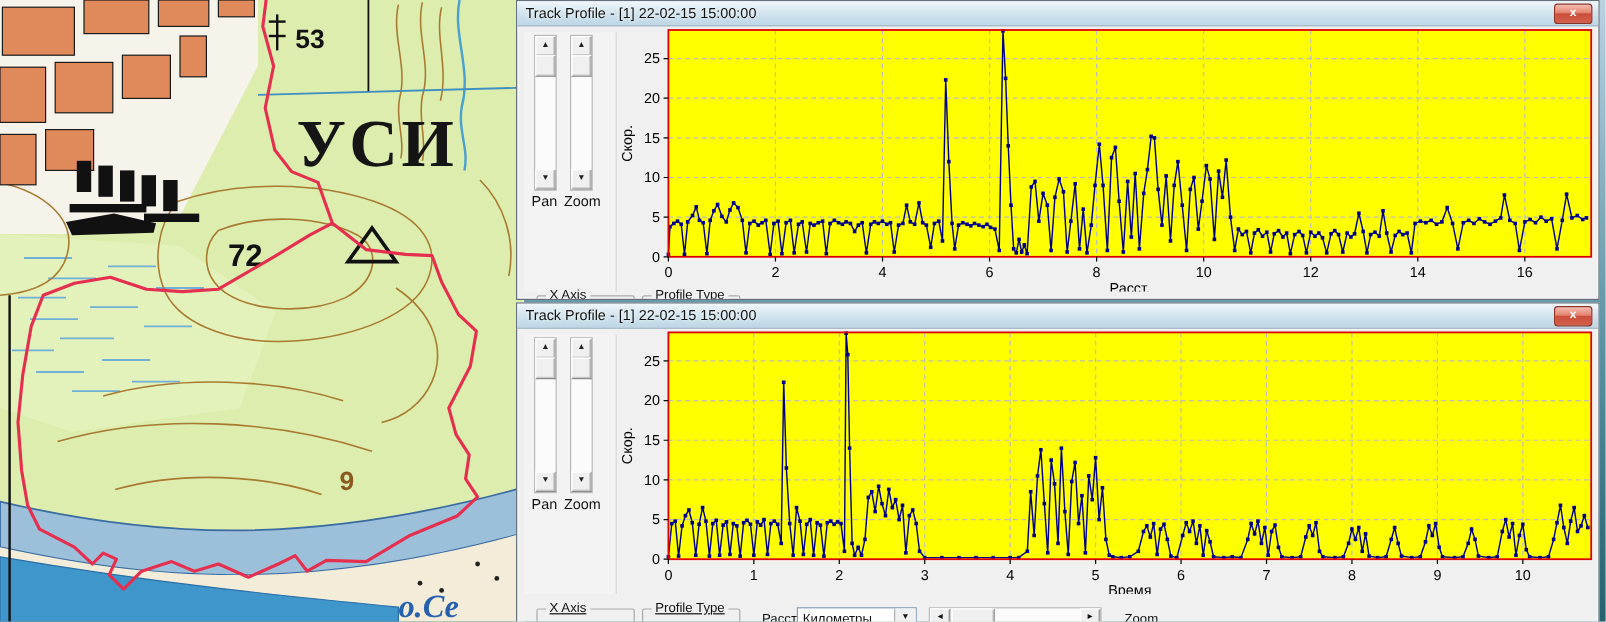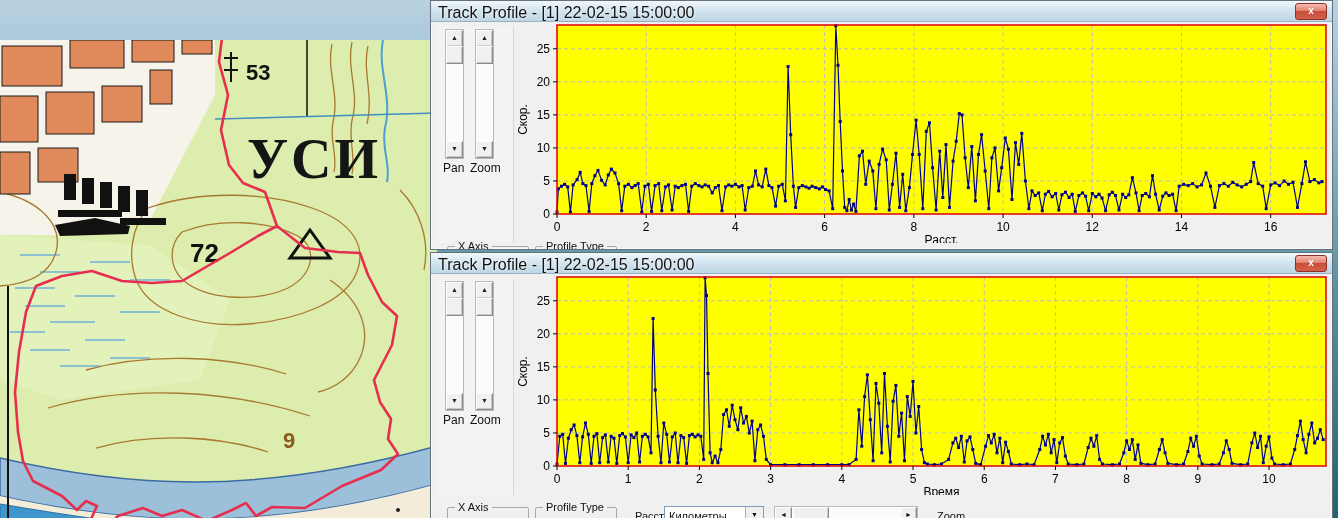--- a/index.html
+++ b/index.html
@@ -5,21 +5,21 @@
   html,body{margin:0;padding:0;}
   #screen{position:relative;width:1338px;height:518px;overflow:hidden;
           background:linear-gradient(#b9d2e2,#5b93a4 55%,#23626f);
           font-family:"Liberation Sans",sans-serif;}
   
   .window{position:absolute;left:430px;width:901px;background:#f0f0f0;
           border:1px solid #64717c;box-shadow:inset 0 0 0 1px rgba(255,255,255,.55);overflow:hidden;}
   .titlebar{position:relative;height:20px;
             background:linear-gradient(#f2f8fc,#d4e5ef 45%,#bdd6e5);
             border-bottom:1px solid #9ab1c2;}
-  .title{position:absolute;left:7px;top:3px;font-size:16px;color:#111;
+  .title{position:absolute;left:7px;top:3px;font-size:12px;color:#111;
          text-shadow:0 0 3px #fff;white-space:nowrap;}
   .closebtn{position:absolute;right:5px;top:2px;width:30px;height:15px;
             background:linear-gradient(#f6bdb0,#e2826f 45%,#c94e3a 50%,#d4604c);
             border:1px solid #8e3226;border-radius:3px;color:#fff;
             font-size:10px;font-weight:bold;line-height:13px;text-align:center;cursor:pointer;}
   
   .leftpanel{position:absolute;left:6px;top:26px;width:76px;height:216px;
              background:#f3f3f3;border-right:1px solid #d6d6d6;}
   .sb{position:absolute;top:2px;width:17px;height:128px;background:#fbfbfb;border:1px solid #b9b9b9;}
   .sb.pan{left:8px}.sb.zoom{left:38px}
@@ -30,41 +30,41 @@
   .sbthumb{position:absolute;left:0;top:16px;width:15px;height:16px;background:#f0f0f0;
            border:1px solid #fff;border-right-color:#8a8a8a;border-bottom-color:#8a8a8a;
            box-shadow:inset -1px -1px 0 #c9c9c9;cursor:grab;}
   .sblabel{position:absolute;top:134px;font-size:12px;color:#111;}
   .sblabel.pan{left:6px}.sblabel.zoom{left:33px}
   
   .chartsvg{position:absolute;left:86px;top:10px;}
   
   .ctrlbar{position:absolute;left:0;width:100%;height:34px;font-size:11px;color:#111;}
   .grp{position:absolute;top:3px;height:26px;border:1px solid #a9a9a9;border-radius:2px;}
-  .grp>span{position:absolute;top:-7px;left:7px;background:#f0f0f0;padding:0 3px;white-space:nowrap;}
+  .grp>span{position:absolute;top:-7px;left:7px;background:#f0f0f0;padding:0 3px;white-space:nowrap;text-decoration:underline;}
   .grp.xaxis{left:16px;width:80px}
   .grp.ptype{left:104px;width:80px}
   .lbl{position:absolute;top:6px;}
   .lbl.dist{left:204px}
   .lbl.zoomlbl{left:506px}
   .combo{position:absolute;left:233px;top:2px;width:98px;height:19px;background:#fff;
          border:1px solid #7f9db9;}
   .combo .val{position:absolute;left:4px;top:3px;font-size:11px;}
   .combo .drop{position:absolute;right:0;top:0;width:17px;height:17px;background:#f0f0f0;
          border-left:1px solid #b0b0b0;font-size:7px;text-align:center;line-height:16px;cursor:pointer;}
   .hsb{position:absolute;left:343px;top:2px;width:142px;height:18px;background:#fbfbfb;border:1px solid #b9b9b9;}
   .hsbbtn{position:absolute;top:0;width:15px;height:16px;background:#f0f0f0;
           border:1px solid #fff;border-right-color:#8a8a8a;border-bottom-color:#8a8a8a;
           box-shadow:inset -1px -1px 0 #c9c9c9;font-size:7px;line-height:14px;text-align:center;cursor:pointer;}
   .hsbbtn.lf{left:0}.hsbbtn.rt{right:0}
   .hsbthumb{position:absolute;left:18px;top:0;width:34px;height:16px;background:#f0f0f0;
           border:1px solid #fff;border-right-color:#8a8a8a;border-bottom-color:#8a8a8a;
           box-shadow:inset -1px -1px 0 #c9c9c9;cursor:grab;}
   
-  #mapwrap{position:absolute;left:0;top:0;width:437px;height:462px;margin-top:40px;}
+  #mapwrap{position:absolute;left:0;top:0;width:437px;height:462px;}
 </style>
 </head>
 <body>
 
 <div id="screen">
 
   <div id="mapwrap">
     <svg width="437" height="518" viewBox="0 0 437 518">
       <rect width="437" height="518" fill="#dcedae"></rect>
       <polygon points="0,195 150,205 230,260 200,340 60,360 0,340" fill="#e6f2c0" opacity="0.7"></polygon>

